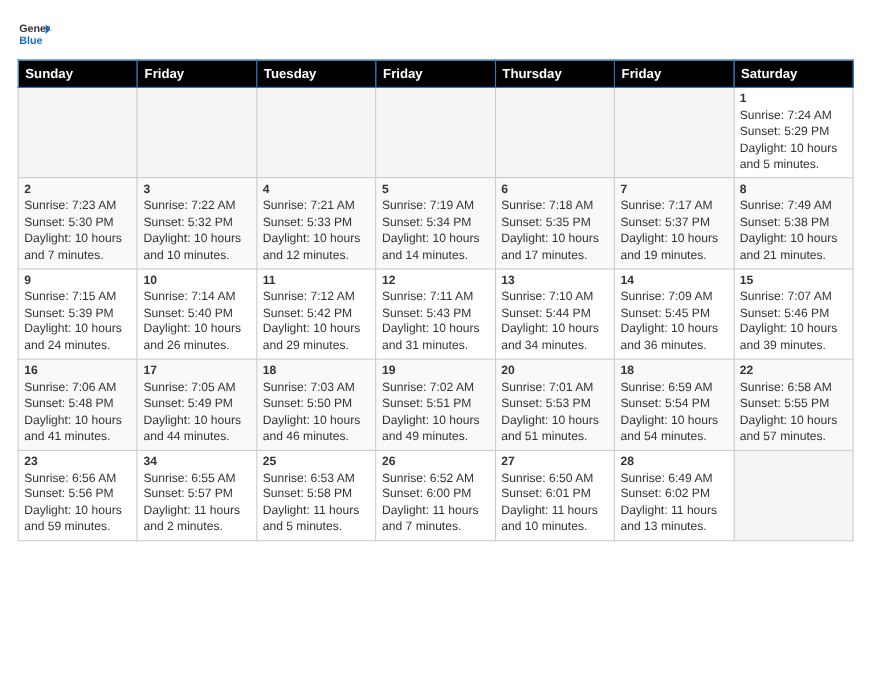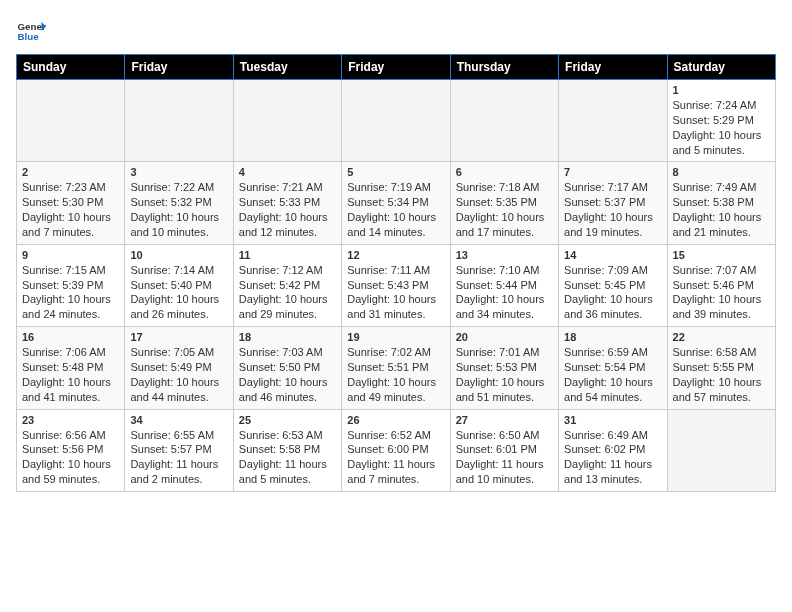--- a/index.html
+++ b/index.html
@@ -278,21 +278,21 @@
 Sunset: 6:00 PM
 Daylight: 11 hours and 7 minutes.</div>
         </td>
         <td>
           <span class="day-num">27</span>
           <div class="day-info">Sunrise: 6:50 AM
 Sunset: 6:01 PM
 Daylight: 11 hours and 10 minutes.</div>
         </td>
         <td>
-          <span class="day-num">31</span>
+          <span class="day-num">28</span>
           <div class="day-info">Sunrise: 6:49 AM
 Sunset: 6:02 PM
 Daylight: 11 hours and 13 minutes.</div>
         </td>
         <td class="empty"></td>
       </tr>
     </tbody>
 </table>
 
 </body></html>

